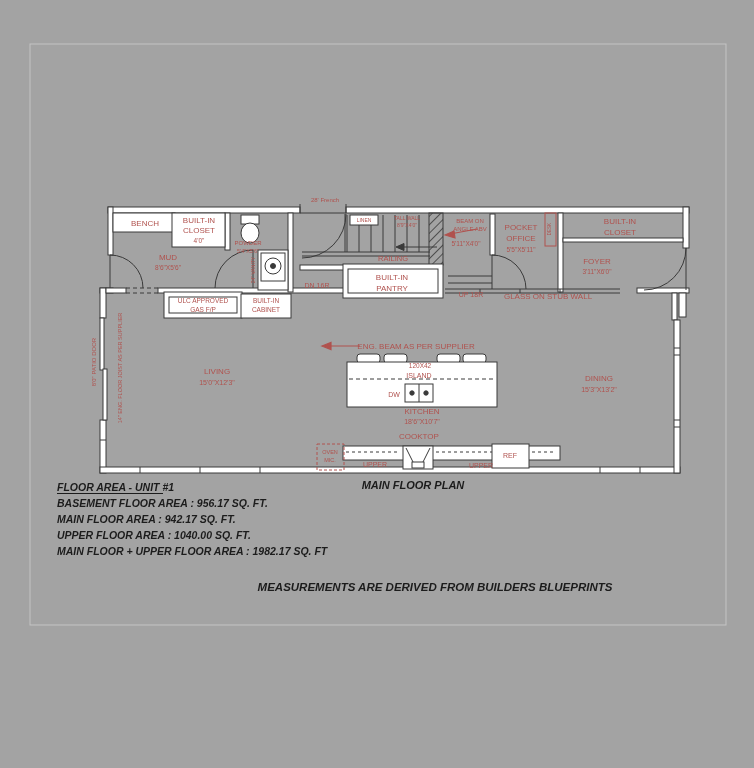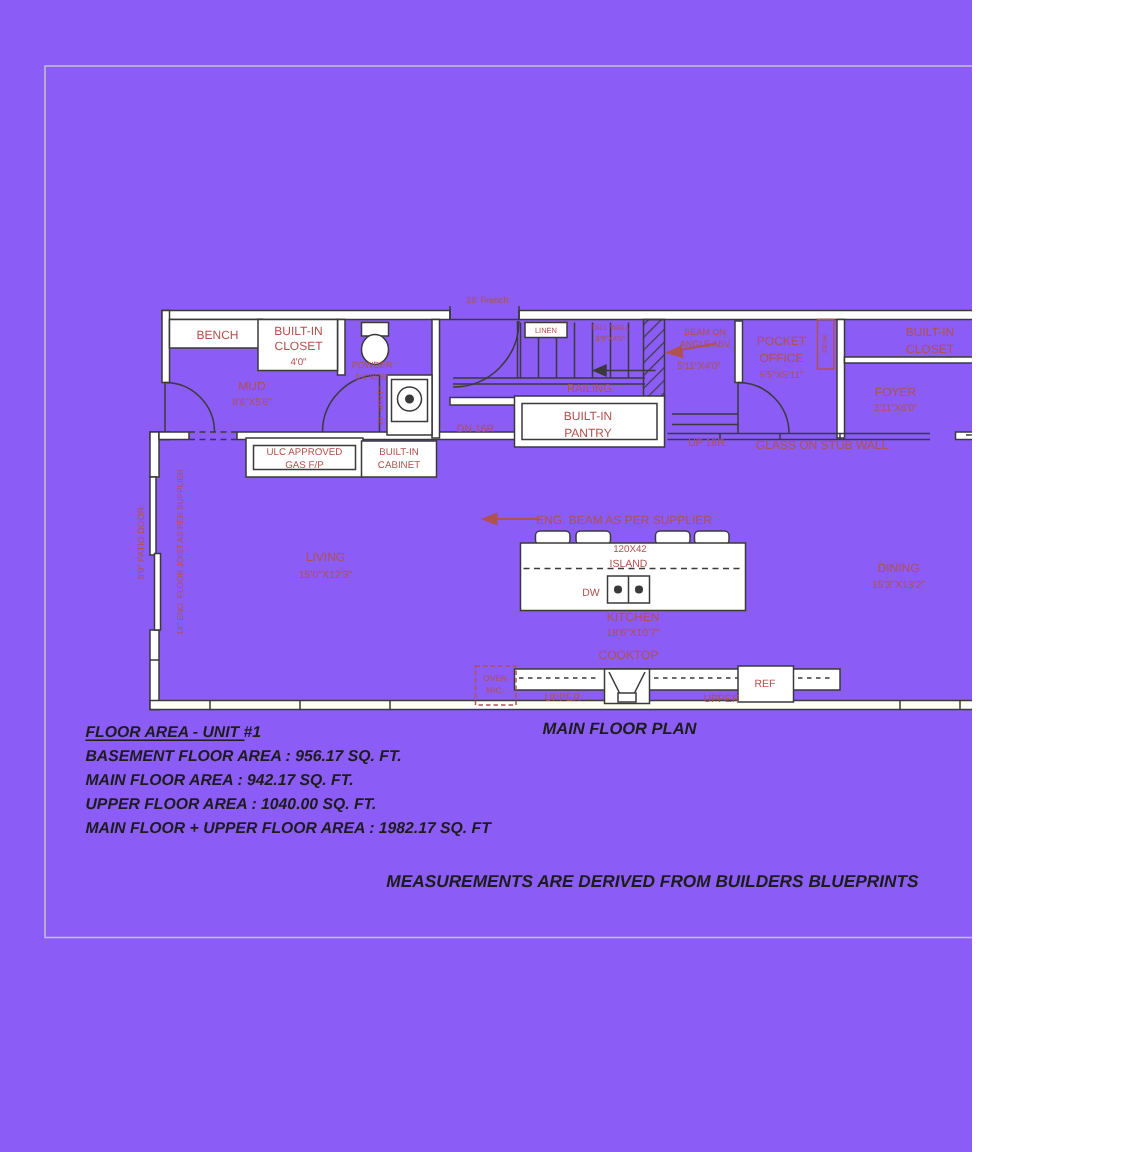--- a/index.html
+++ b/index.html
@@ -1,16 +1,16 @@
 <!DOCTYPE html>
 <html><head>
 <meta charset="utf-8">
 <style>
   html,body{margin:0;padding:0;background:#fff;}
-  #sheet{position:relative;width:648px;height:768px;background:#8b5cf6;overflow:hidden;
+  #sheet{position:relative;width:754px;height:768px;background:#a3a3a3;overflow:hidden;
          font-family:"Liberation Sans",sans-serif;}
   svg text{font-family:"Liberation Sans",sans-serif;}
   .red{fill:#b0524e;}
   .blk{fill:#1c1c1c;font-weight:bold;font-style:italic;}
 </style>
 </head>
 <body>
 
 <div id="sheet">
 <svg width="754" height="768" viewBox="0 0 754 768">

